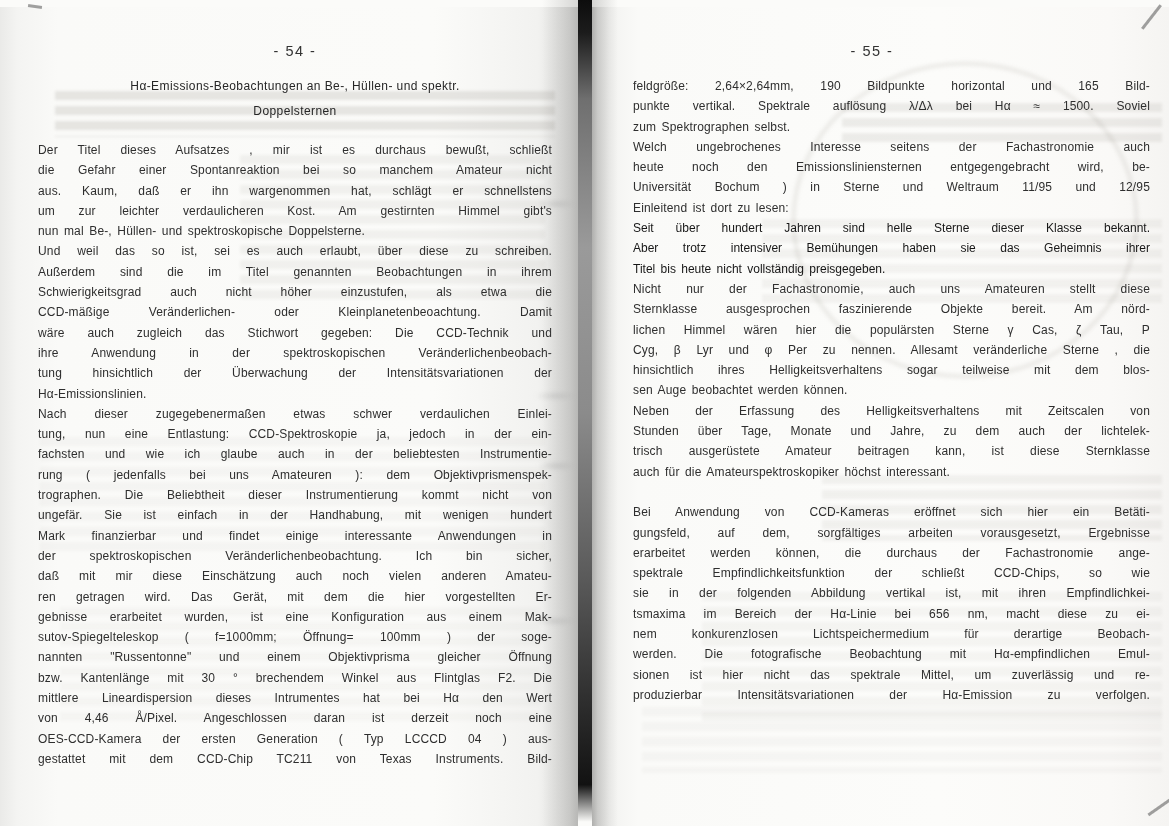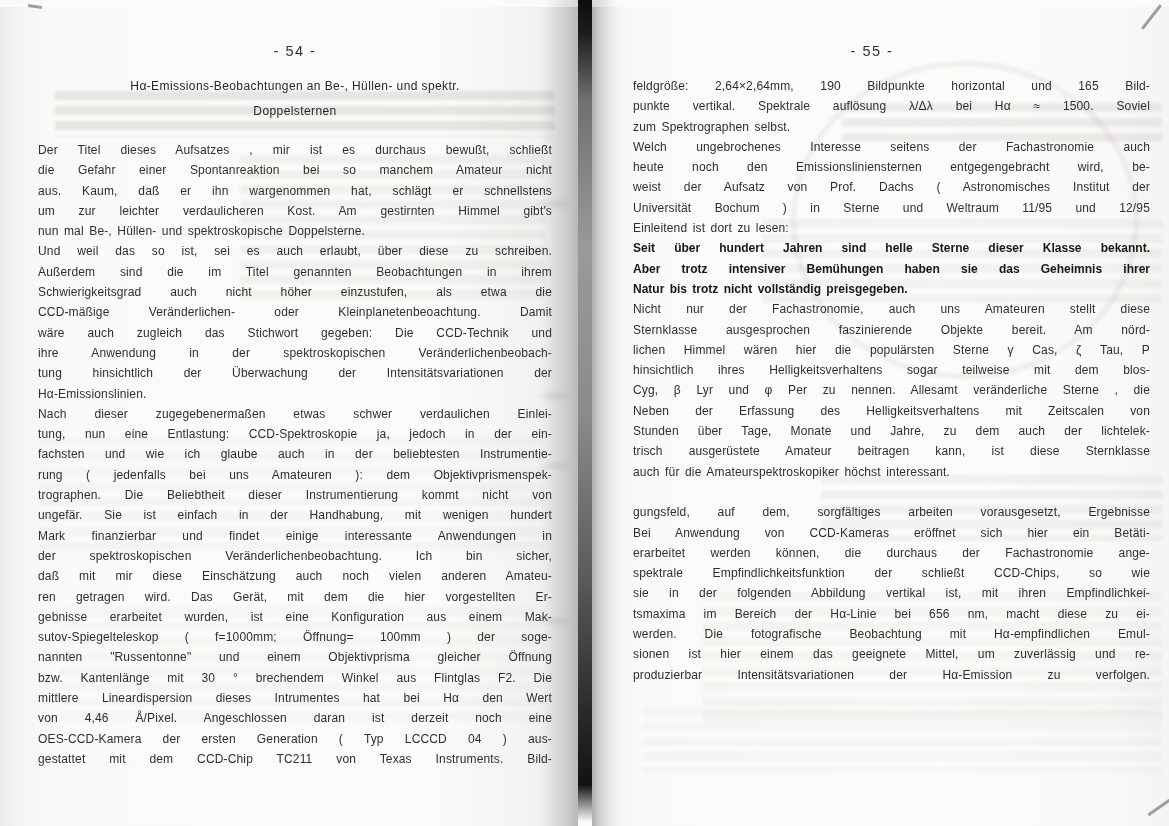--- a/index.html
+++ b/index.html
@@ -28,21 +28,21 @@
   .pnum-55{top:36px;left:30px;width:500px;}
 
   .title{position:absolute;top:67px;left:38px;width:514px;text-align:center;
     font-size:12px;line-height:25.4px;letter-spacing:0.4px;color:#262626;}
 
   .body{position:absolute;font-size:12px;line-height:20.3px;word-spacing:2px;letter-spacing:0.15px;}
   .body-54{top:133px;left:38px;width:514px;}
   .body-55{top:69px;left:41px;width:517px;}
   .para{margin:0;}
   .para.gap{margin-top:20.3px;}
-  .para.bold .tline{font-weight:700;color:#171717;letter-spacing:0;}
+  .para.bold .tline{font-weight:400;color:#171717;letter-spacing:0;}
   .tline{height:20.3px;overflow:hidden;text-align:justify;text-align-last:justify;}
   .tline.endline{text-align-last:left;}
 
   
   .ghost{position:absolute;filter:blur(1.4px);pointer-events:none;
     background:repeating-linear-gradient(180deg,rgba(125,120,110,0.55) 0px,rgba(125,120,110,0.55) 9px,rgba(125,120,110,0) 9px,rgba(125,120,110,0) 15px);}
   .ghost-circle{position:absolute;border:3px solid rgba(140,135,125,0.20);border-radius:50%;
     filter:blur(2px);pointer-events:none;background:none;}
   .crease{position:absolute;height:8px;filter:blur(2px);pointer-events:none;
     background:radial-gradient(closest-side,rgba(140,140,140,0.30),rgba(140,140,140,0));}
@@ -123,51 +123,52 @@
     <div class="pnum pnum-55">- 55 -</div>
     <div class="body body-55">
         <div class="para">
           <div class="tline">feldgröße: 2,64×2,64mm, 190 Bildpunkte horizontal und 165 Bild-</div>
           <div class="tline">punkte vertikal. Spektrale auflösung λ/Δλ bei Hα ≈ 1500. Soviel</div>
           <div class="tline endline">zum Spektrographen selbst.</div>
         </div>
         <div class="para">
           <div class="tline">Welch ungebrochenes Interesse seitens der Fachastronomie auch</div>
           <div class="tline">heute noch den Emissionsliniensternen entgegengebracht wird, be-</div>
-          <div class="tline">weist der Aufsatz von Prof. Dachs ( Astronomisches Institut der</div>
           <div class="tline">Universität Bochum ) in Sterne und Weltraum 11/95 und 12/95</div>
           <div class="tline endline">Einleitend ist dort zu lesen:</div>
         </div>
         <div class="para bold">
           <div class="tline">Seit über hundert Jahren sind helle Sterne dieser Klasse bekannt.</div>
           <div class="tline">Aber trotz intensiver Bemühungen haben sie das Geheimnis ihrer</div>
-          <div class="tline endline">Natur bis trotz nicht vollständig preisgegeben.</div>
+          <div class="tline endline">Titel bis heute nicht vollständig preisgegeben.</div>
         </div>
         <div class="para">
           <div class="tline">Nicht nur der Fachastronomie, auch uns Amateuren stellt diese</div>
           <div class="tline">Sternklasse ausgesprochen faszinierende Objekte bereit. Am nörd-</div>
           <div class="tline">lichen Himmel wären hier die populärsten Sterne γ Cas, ζ Tau, P</div>
+          <div class="tline">Cyg, β Lyr und φ Per zu nennen. Allesamt veränderliche Sterne , die</div>
           <div class="tline">hinsichtlich ihres Helligkeitsverhaltens sogar teilweise mit dem blos-</div>
-          <div class="tline">Cyg, β Lyr und φ Per zu nennen. Allesamt veränderliche Sterne , die</div>
+          <div class="tline endline">sen Auge beobachtet werden können.</div>
         </div>
         <div class="para">
           <div class="tline">Neben der Erfassung des Helligkeitsverhaltens mit Zeitscalen von</div>
           <div class="tline">Stunden über Tage, Monate und Jahre, zu dem auch der lichtelek-</div>
           <div class="tline">trisch ausgerüstete Amateur beitragen kann, ist diese Sternklasse</div>
           <div class="tline endline">auch für die Amateurspektroskopiker höchst interessant.</div>
         </div>
         <div class="para gap">
+          <div class="tline">Bei Anwendung von CCD-Kameras eröffnet sich hier ein Betäti-</div>
           <div class="tline">gungsfeld, auf dem, sorgfältiges arbeiten vorausgesetzt, Ergebnisse</div>
-          <div class="tline">Bei Anwendung von CCD-Kameras eröffnet sich hier ein Betäti-</div>
           <div class="tline">erarbeitet werden können, die durchaus der Fachastronomie ange-</div>
           <div class="tline">spektrale Empfindlichkeitsfunktion der schließt CCD-Chips, so wie</div>
           <div class="tline">sie in der folgenden Abbildung vertikal ist, mit ihren Empfindlichkei-</div>
           <div class="tline">tsmaxima im Bereich der Hα-Linie bei 656 nm, macht diese zu ei-</div>
+          <div class="tline">nem konkurenzlosen Lichtspeichermedium für derartige Beobach-</div>
           <div class="tline">werden. Die fotografische Beobachtung mit Hα-empfindlichen Emul-</div>
-          <div class="tline">sionen ist hier einem das geeignete Mittel, um zuverlässig und re-</div>
+          <div class="tline">sionen ist hier nicht das spektrale Mittel, um zuverlässig und re-</div>
           <div class="tline">produzierbar Intensitätsvariationen der Hα-Emission zu verfolgen.</div>
         </div>
       </div>
   </div>
 
   <div class="gutter-shadow-l"></div>
   <div class="gutter"></div>
   <div class="gutter-shadow-r"></div>
 
   <div class="mark" style="left:28px;top:5px;width:14px;height:3px;transform:rotate(8deg);"></div>

